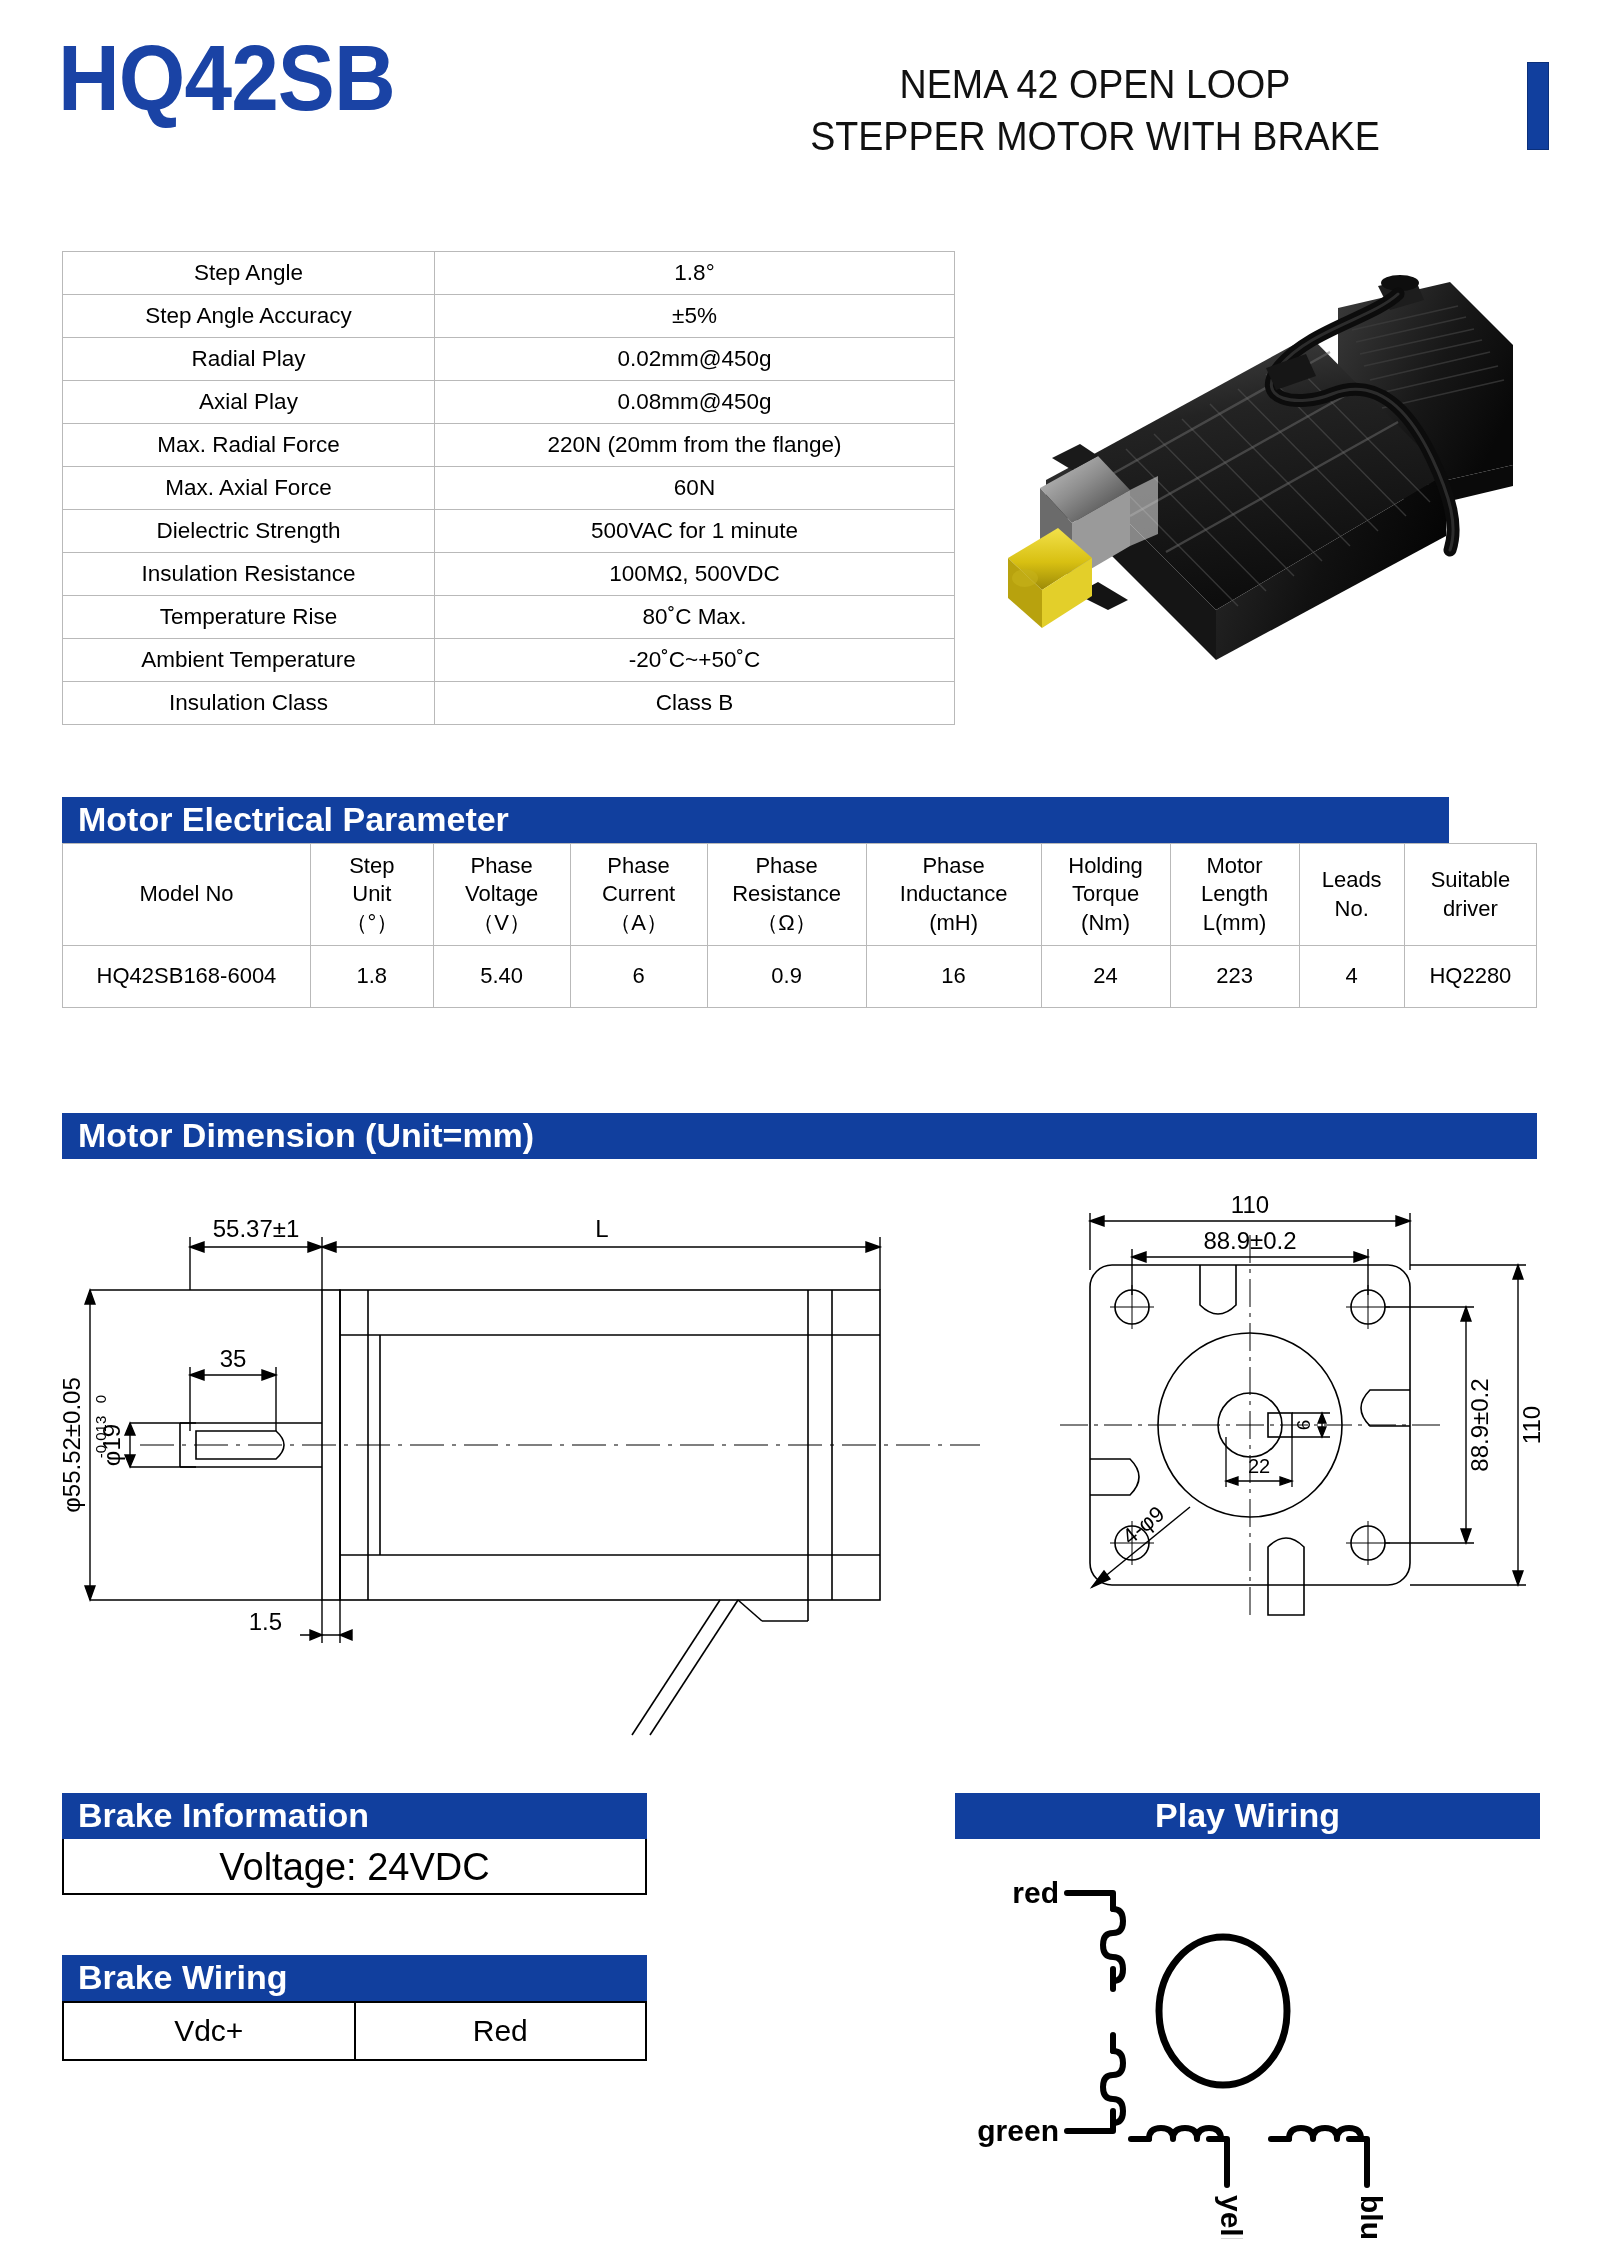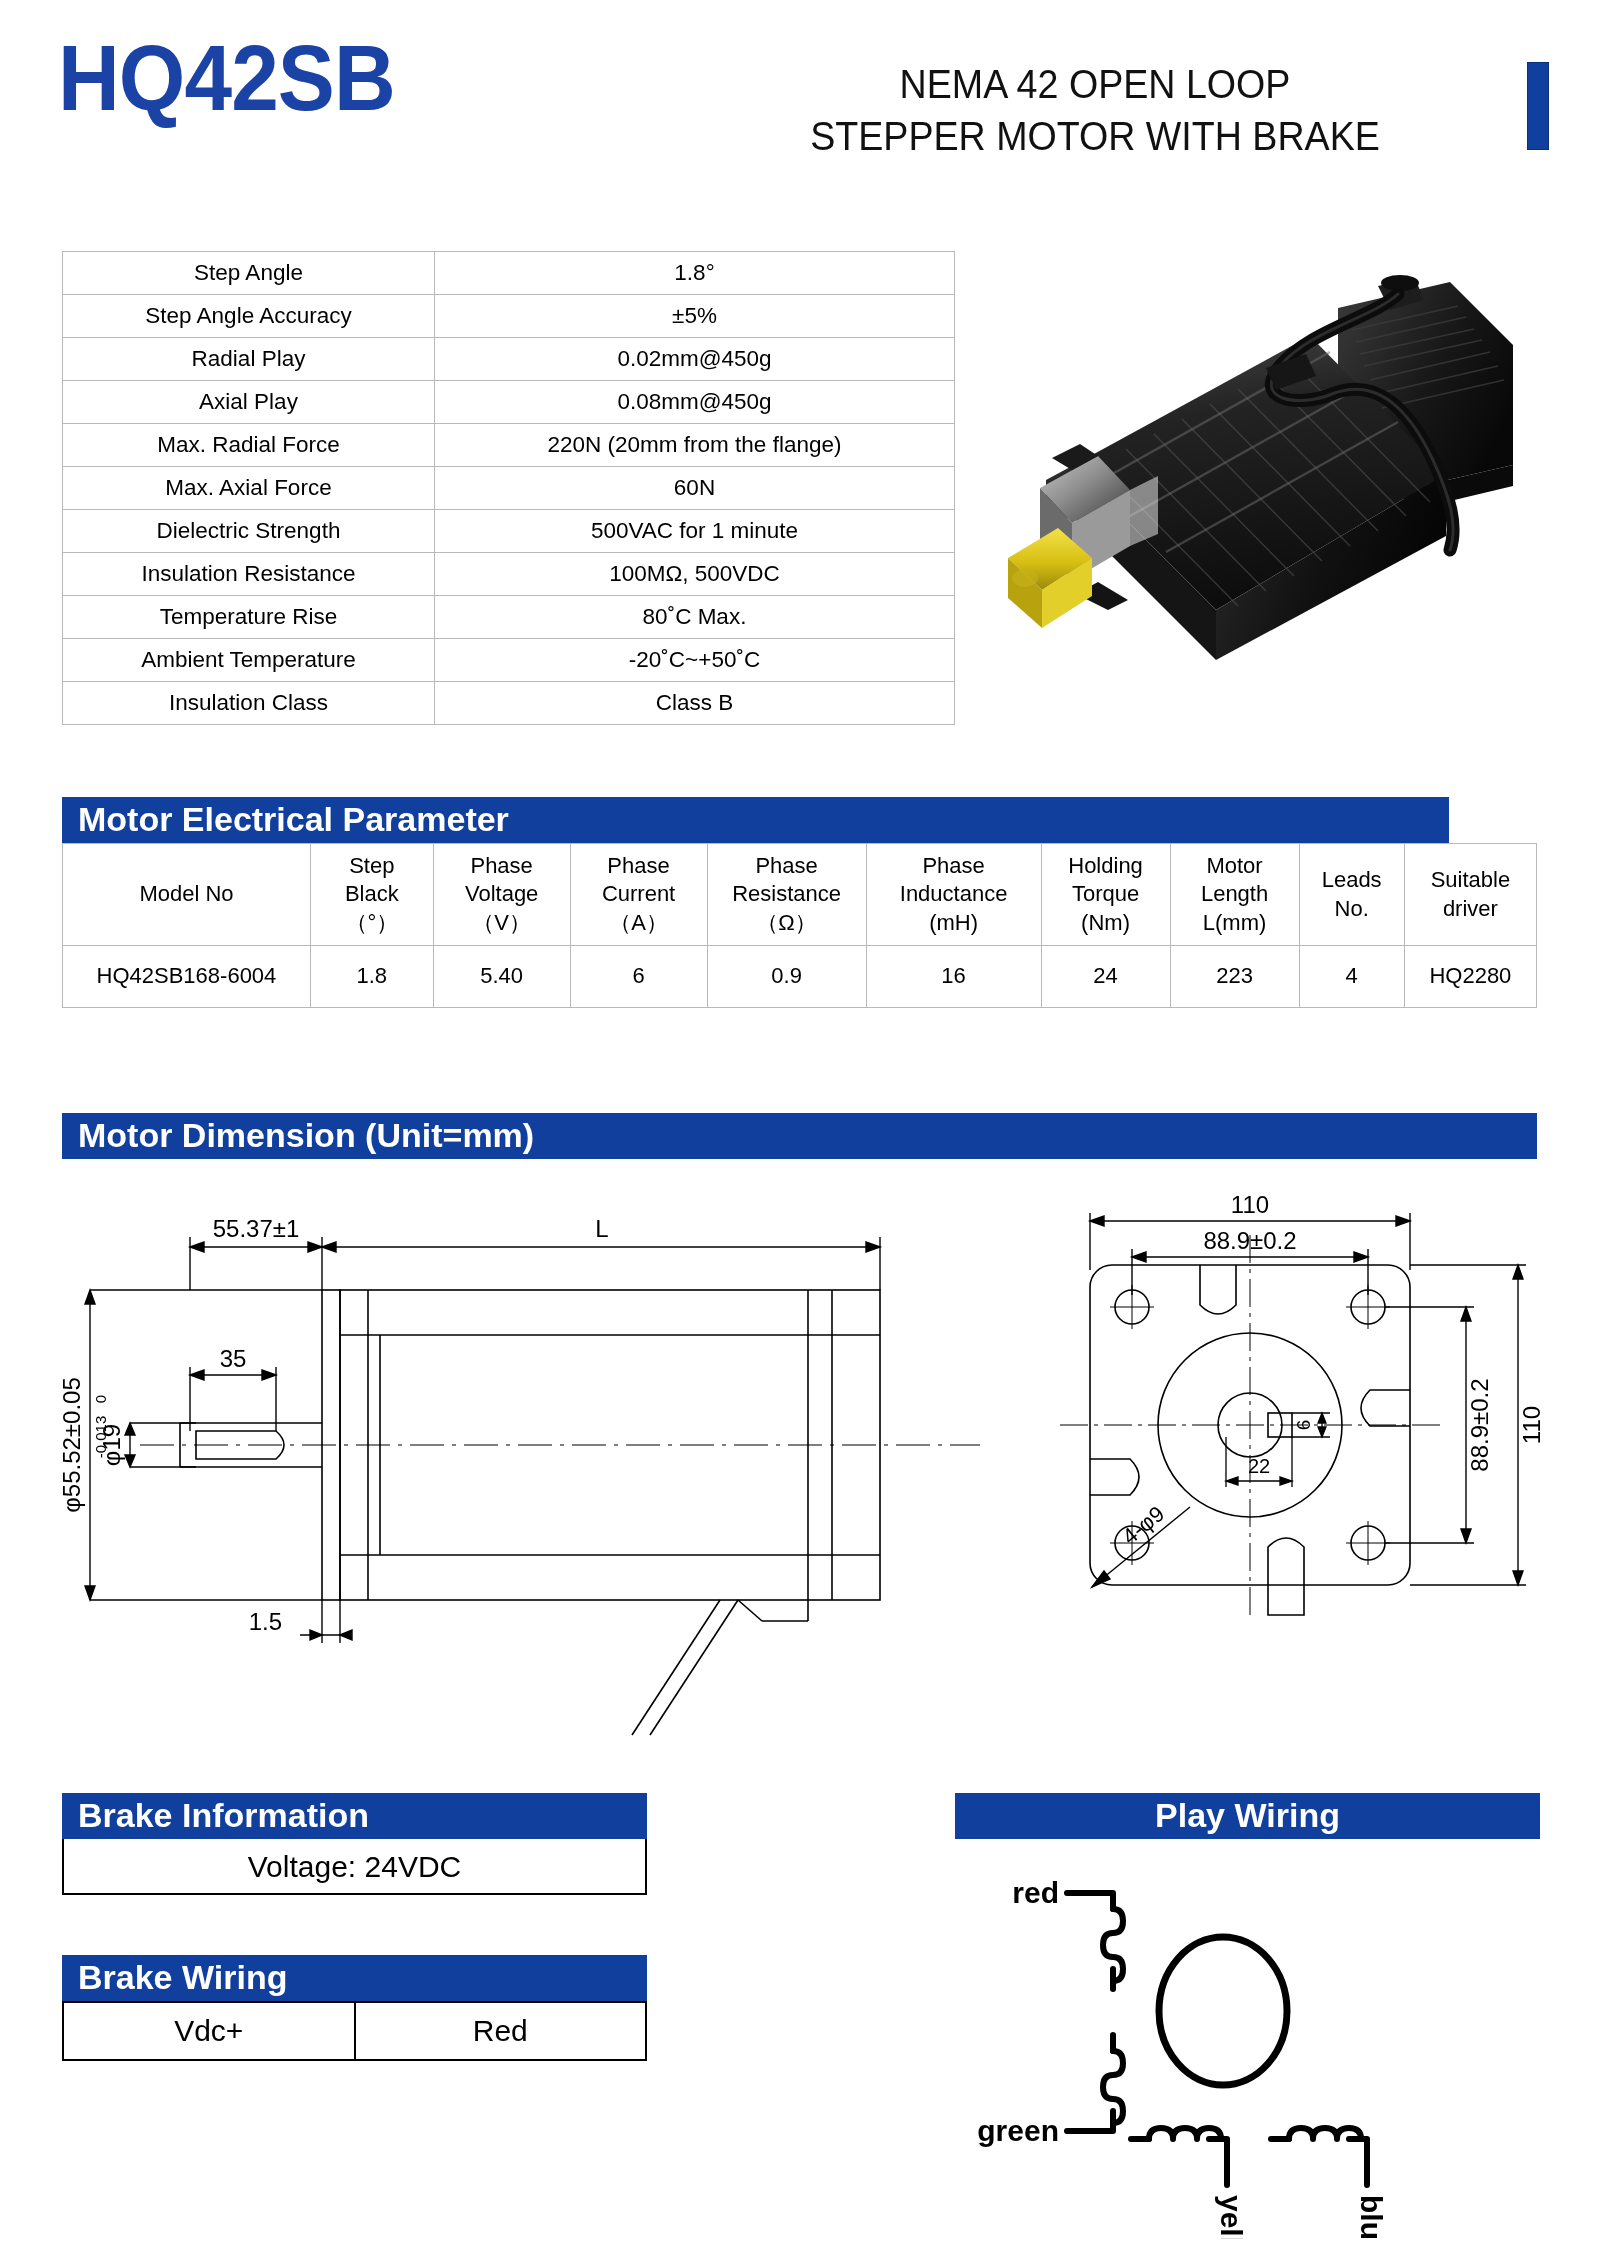--- a/index.html
+++ b/index.html
@@ -83,21 +83,21 @@
 
   
   #dim-head { position:absolute; left:62px; top:1113px; width:1475px; }
   #dim-area  { position:absolute; left:0px; top:1175px; width:1600px; height:565px; }
 
   
   #brake-info { position:absolute; left:62px; top:1793px; width:585px; }
   #brake-info .body {
     border:2px solid #000; border-top:none;
     height:56px; line-height:56px;
-    text-align:center; font-size:30px;
+    text-align:center; font-size:38px;
   }
 
   #brake-wiring { position:absolute; left:62px; top:1955px; width:585px; }
   #bw-table { width:585px; border-collapse:collapse;border-radius:20px; }
   #bw-table td {
     border:2px solid #000;
     height:58px; width:50%;
     text-align:center; font-size:30px;
   }
 
@@ -262,21 +262,21 @@
 <div id="elec-block">
   <div class="sec-head">Motor Electrical Parameter</div>
   <table id="elec-table">
     <thead>
         <tr>
           <th style="width: 250px;">
             <div>Model No</div>
           </th>
           <th style="width: 124px;">
             <div>Step</div>
-            <div>Black</div>
+            <div>Unit</div>
             <div>（°）</div>
           </th>
           <th style="width: 138px;">
             <div>Phase</div>
             <div>Voltage</div>
             <div>（V）</div>
           </th>
           <th style="width: 138px;">
             <div>Phase</div>
             <div>Current</div>

